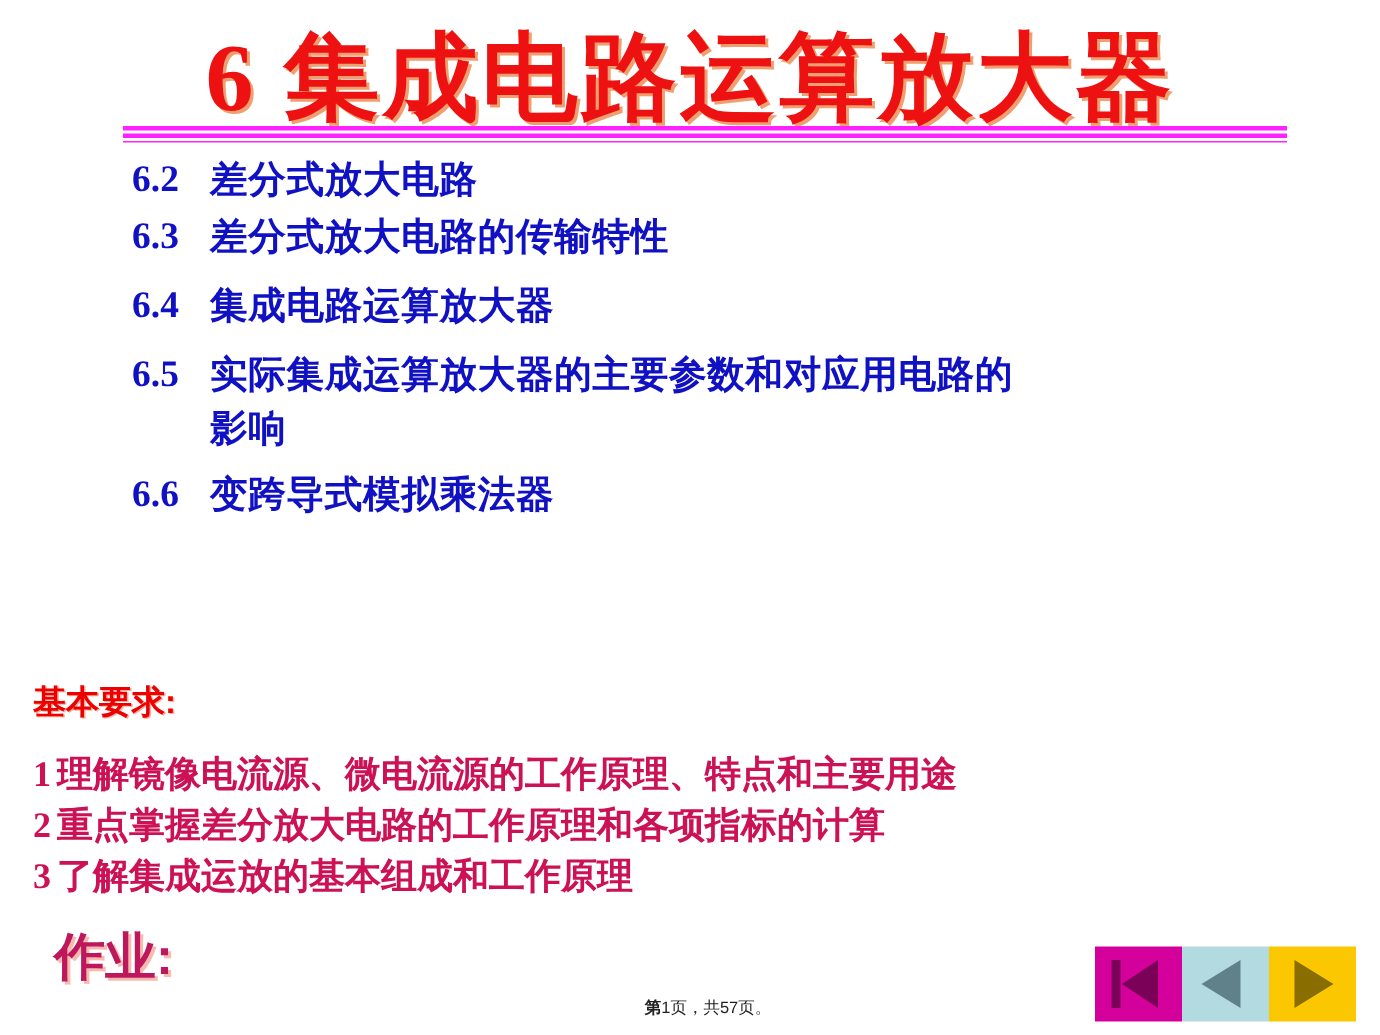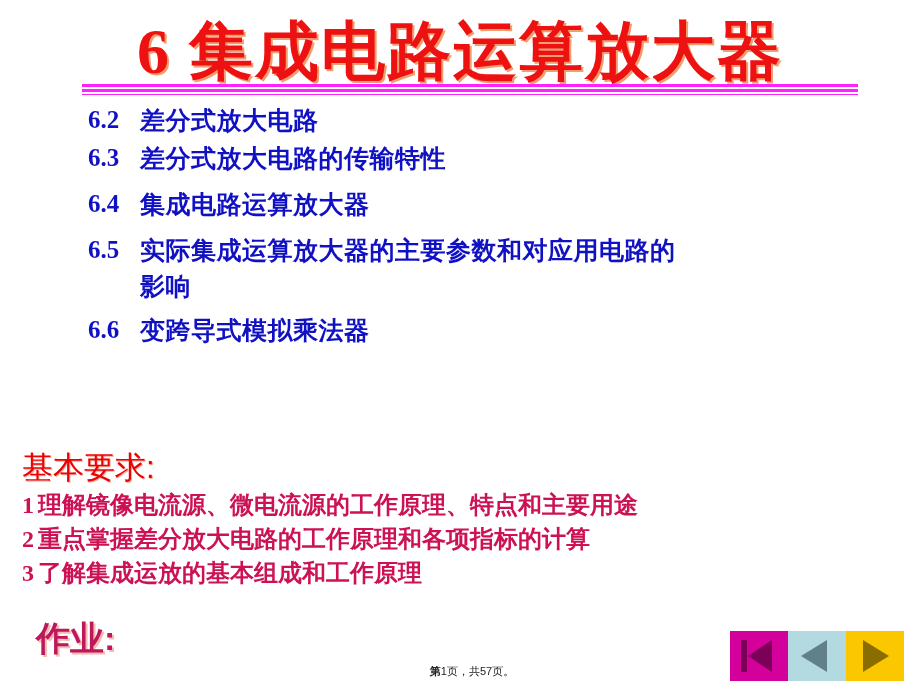--- a/index.html
+++ b/index.html
@@ -90,26 +90,26 @@
 
   
   #requirements {
     position: absolute;
     left: 22px;
     top: 450px;
     width: 860px;
   }
   #req-heading {
     font-family: "Liberation Sans", sans-serif;
-    font-weight: normal;
-    font-size: 31px;
+    font-weight: bold;
+    font-size: 22px;
     line-height: 36px;
     color: #ee0000;
     text-shadow: 1px 1px 0 #f4b0a0;
-    margin-bottom: 2px;
+    margin-bottom: 14px;
   }
   .req-item {
     font-family: "Liberation Serif", serif;
     font-weight: bold;
     font-size: 24px;
     line-height: 34px;
     color: #cc1155;
     white-space: nowrap;
   }
   .req-item .req-num { margin-right: 4px; }

